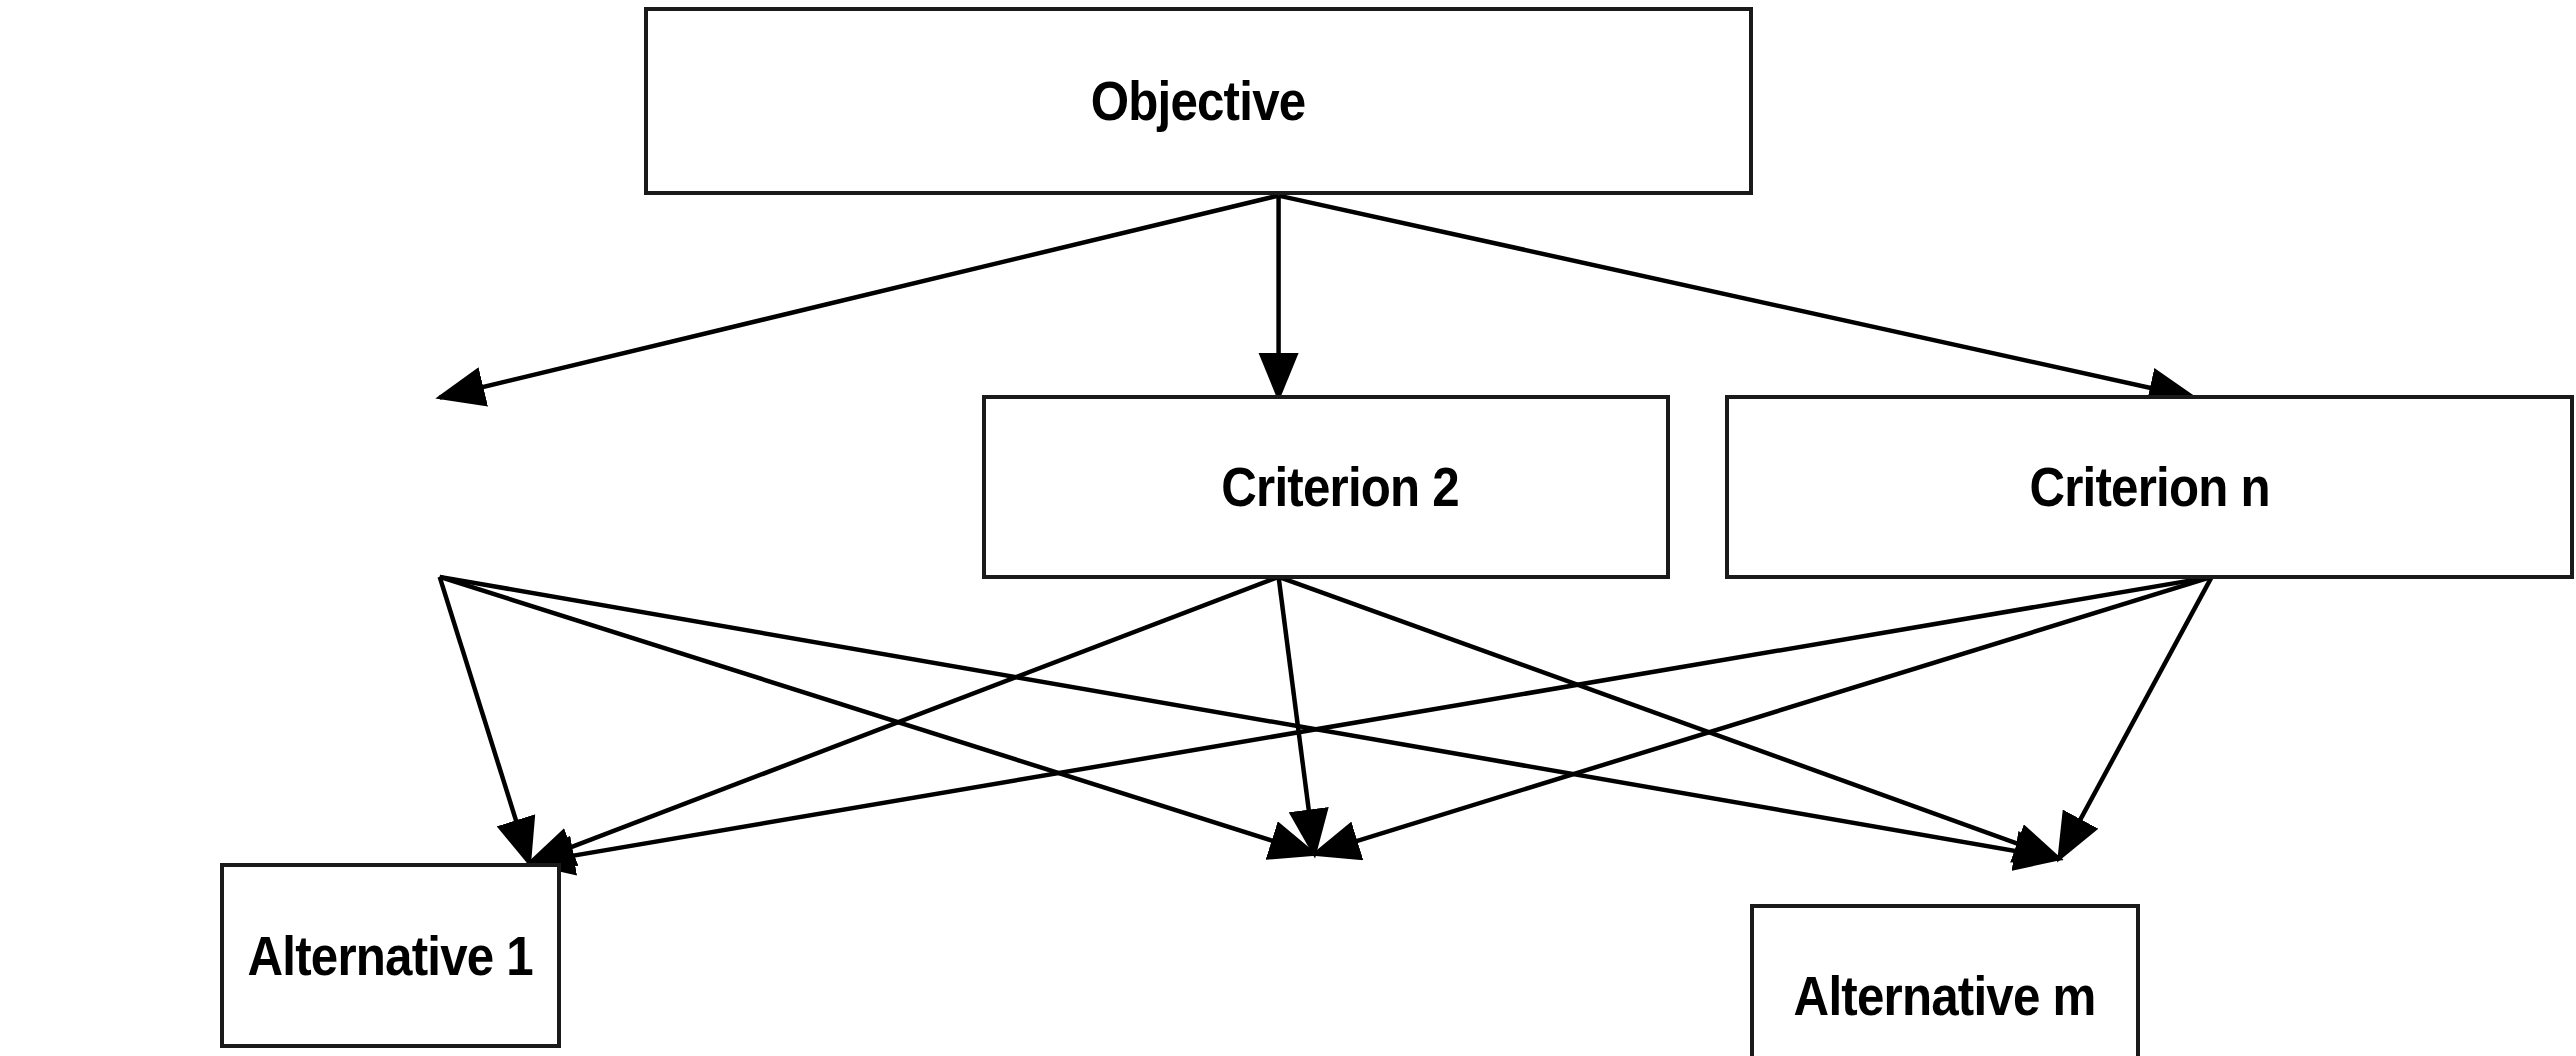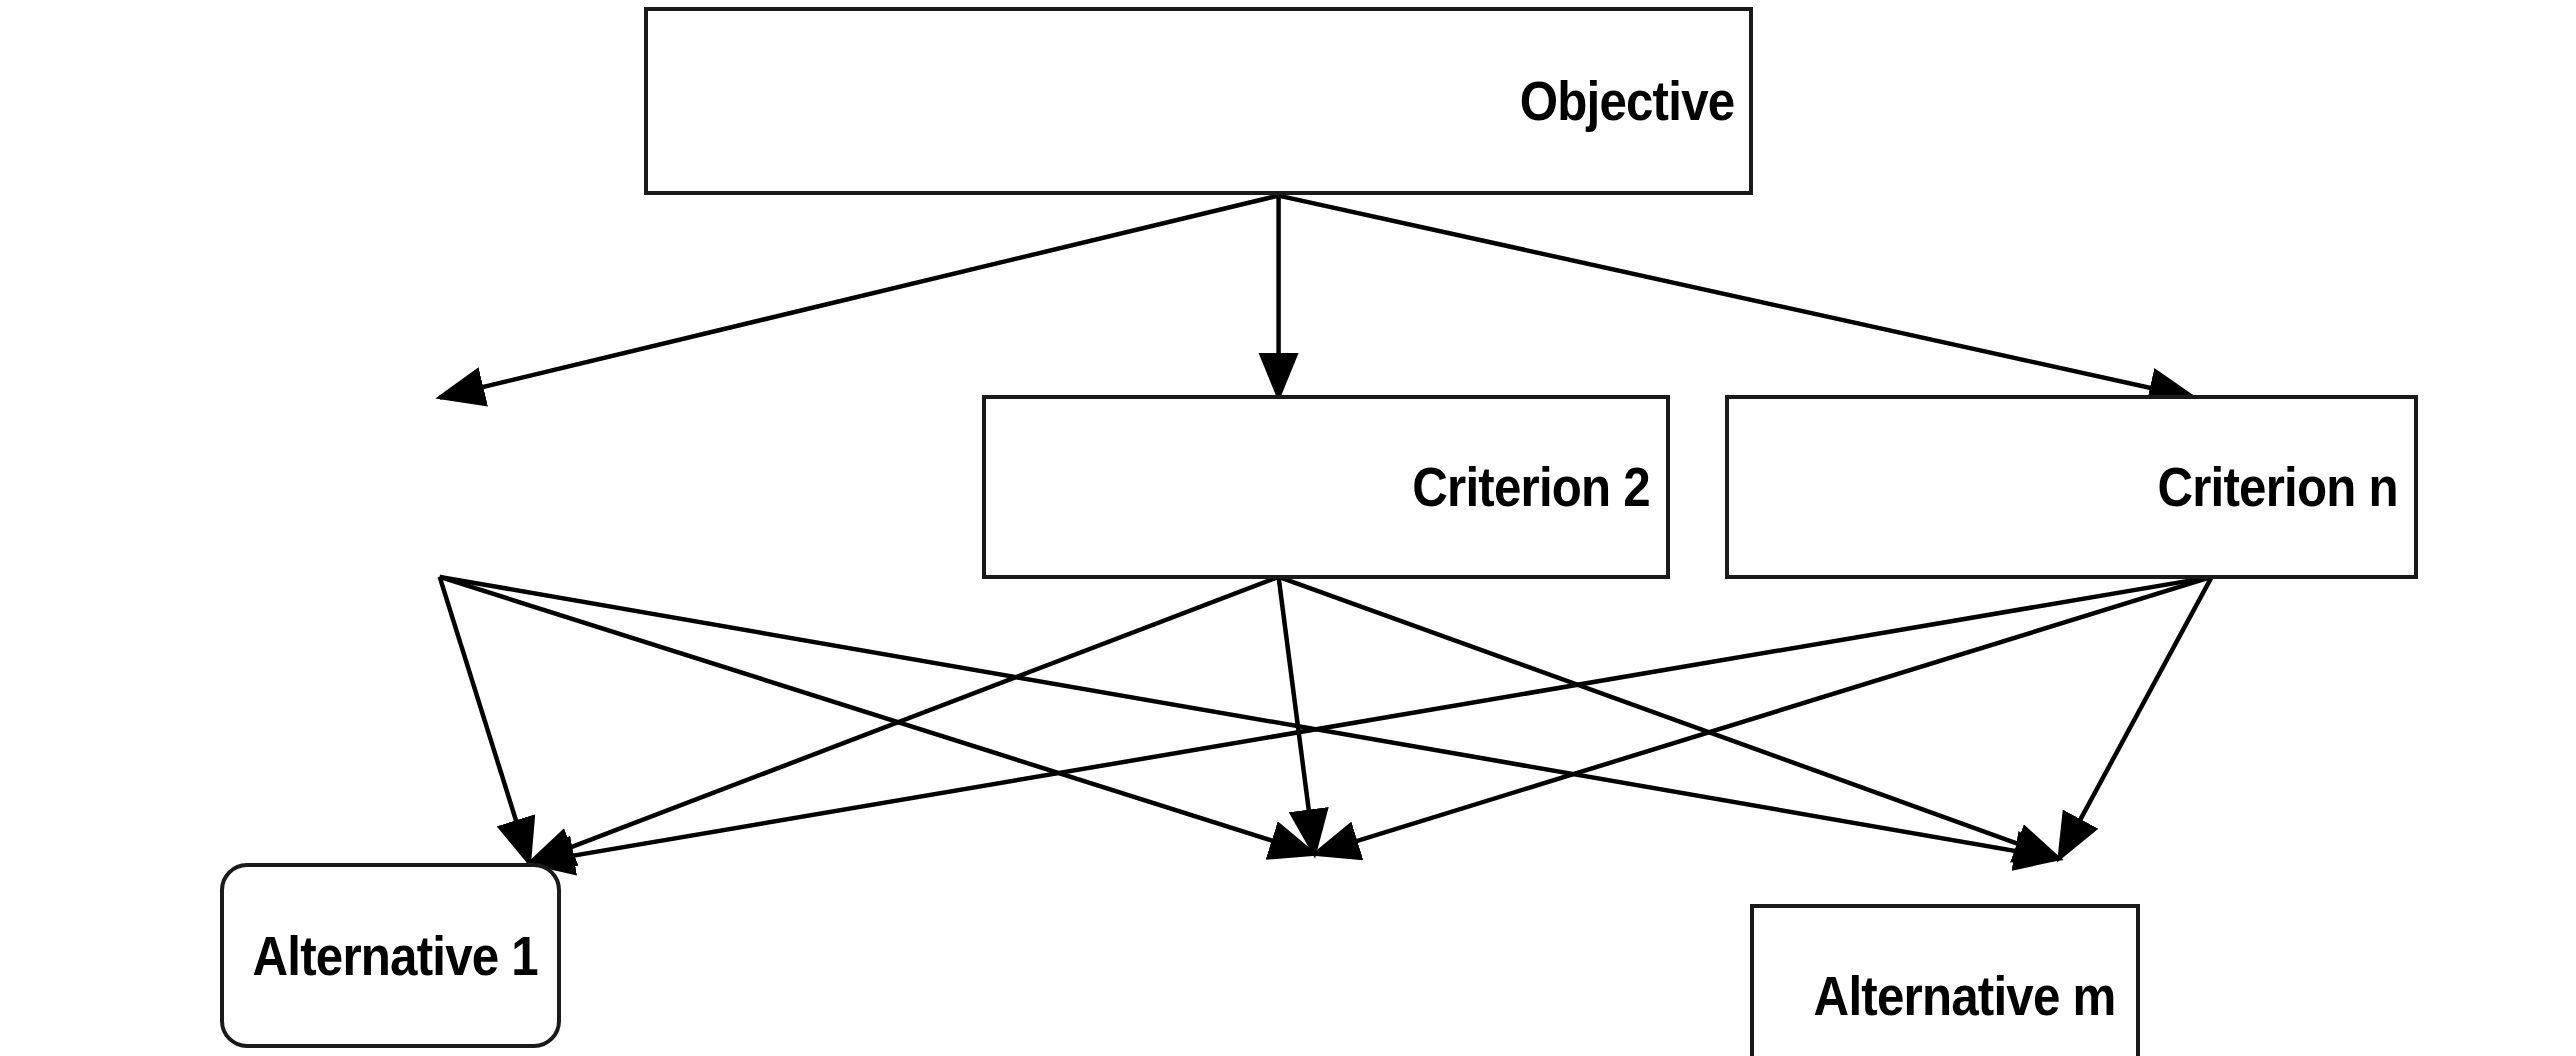--- a/index.html
+++ b/index.html
@@ -24,21 +24,21 @@
     height: 1056px;
     pointer-events: none;
   }
   .node {
     position: absolute;
     box-sizing: border-box;
     background: #ffffff;
     border: 4.5px solid #1a1a1a;
     display: flex;
     align-items: center;
-    justify-content: flex-end;
+    justify-content: center;
   }
   .node-label {
     font-family: "Liberation Sans", sans-serif;
     font-weight: bold;
     font-size: 56px;
     line-height: 1;
     color: #000000;
     letter-spacing: -0.9px;
     transform: scaleX(0.88);
     white-space: nowrap;
@@ -73,25 +73,25 @@
       </g>
   </svg>
 
   <div class="node" id="node-goal" style="left: 644px; top: 7.2px; width: 1109px; height: 188px;">
     <span class="node-label">Objective</span>
   </div>
 
   <div class="node" id="node-c2" style="left: 982px; top: 395px; width: 688px; height: 184px; padding-left: 29px;">
     <span class="node-label">Criterion 2</span>
   </div>
-  <div class="node" id="node-cn" style="left: 1725px; top: 395px; width: 693px; height: 184px;">
+  <div class="node" id="node-cn" style="left: 1725px; top: 395px; width: 849px; height: 184px;">
     <span class="node-label">Criterion n</span>
   </div>
 
-  <div class="node" id="node-a1" style="left: 220px; top: 863px; width: 341px; height: 185px; border-radius: 27px;">
+  <div class="node" id="node-a1" style="left: 220px; top: 863px; width: 341px; height: 185px;">
     <span class="node-label">Alternative 1</span>
   </div>
   <div class="node" id="node-am" style="left: 1750px; top: 904px; width: 390px; height: 184px;">
     <span class="node-label">Alternative m</span>
   </div>
 
 </div>
 
 
 </body></html>

